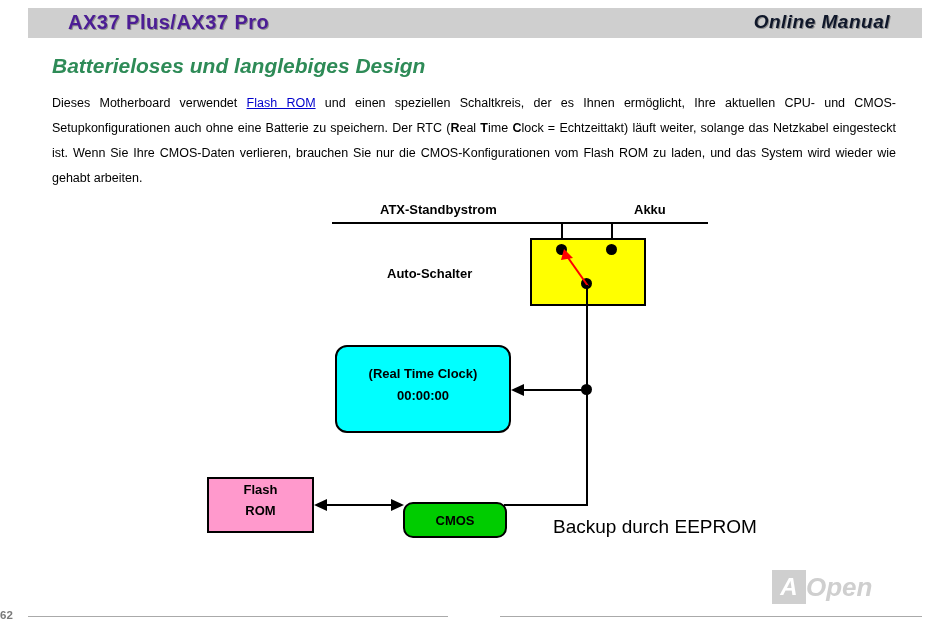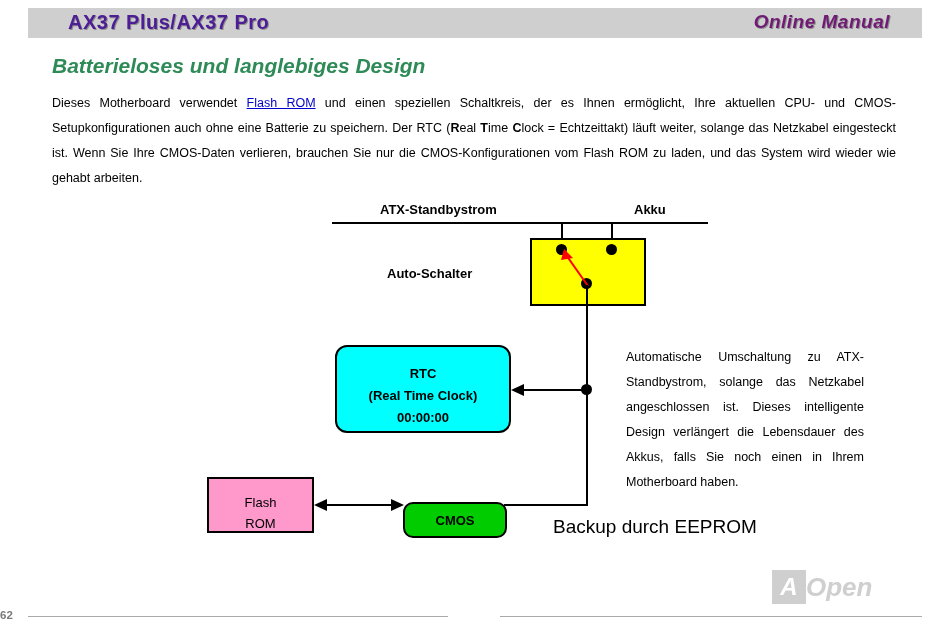--- a/index.html
+++ b/index.html
@@ -36,21 +36,21 @@
     text-shadow: 1px 1px 0 #8e8e8e;
     white-space: nowrap;
   }
   .header-right {
     position: absolute;
     right: 60px;
     top: 11px;
     font-size: 19px;
     font-weight: bold;
     font-style: italic;
-    color: #701a75;
+    color: #0f172a;
     letter-spacing: 0.5px;
     text-shadow: 1px 1px 0 #8e8e8e;
     white-space: nowrap;
   }
 
   
   .section-title {
     position: absolute;
     left: 52px;
     top: 54px;
@@ -127,23 +127,22 @@
     line-height: 22px;
     padding-top: 16px;
     box-sizing: border-box;
   }
   .box-pink {
     position: absolute;
     background: #ff99cc;
     border: 2px solid #000000;
     text-align: center;
     font-size: 13px;
-    font-weight: normal;
+    font-weight: bold;
     line-height: 21px;
-    padding-top: 13px;
     box-sizing: border-box;
   }
   .box-green {
     position: absolute;
     background: #00cc00;
     border: 2px solid #000000;
     border-radius: 10px;
     text-align: center;
     font-size: 13px;
     font-weight: bold;
@@ -259,21 +258,20 @@
   <svg style="position:absolute; left:548px; top:48px;" width="50" height="56">
     <line x1="40" y1="48" x2="16" y2="14" stroke="#ff0000" stroke-width="2"></line>
     <polygon points="16,11 25,20 13,22" fill="#ff0000"></polygon>
   </svg>
 
   <div class="vline" style="left:586px; top:95px; height:220px;"></div>
 
   <div class="dot" style="left:581px; top:194px;"></div>
 
   <div class="box-cyan" style="left:335px; top:155px; width:176px; height:88px;">
-    <div>RTC</div>
     <div>(Real Time Clock)</div>
     <div>00:00:00</div>
   </div>
 
   <svg style="position:absolute; left:511px; top:192px;" width="76" height="16">
     <line x1="76" y1="8" x2="12" y2="8" stroke="#000000" stroke-width="2"></line>
     <polygon points="0,8 13,2 13,14" fill="#000000"></polygon>
   </svg>
 
   <div class="hline" style="left:504px; top:314px; width:84px;"></div>
@@ -286,21 +284,20 @@
   </div>
 
   <svg style="position:absolute; left:314px; top:307px;" width="90" height="16">
     <line x1="12" y1="8" x2="78" y2="8" stroke="#000000" stroke-width="2"></line>
     <polygon points="0,8 13,2 13,14" fill="#000000"></polygon>
     <polygon points="90,8 77,2 77,14" fill="#000000"></polygon>
   </svg>
 
   <div class="backup-label">Backup durch EEPROM</div>
 
-  <div class="side-text">Automatische Umschaltung zu ATX-Standbystrom, solange das Netzkabel angeschlossen ist. Dieses intelligente Design verlängert die Lebensdauer des Akkus, falls Sie noch einen in Ihrem Motherboard haben.</div>
 </div>
 
 <div class="logo">
   <div class="logo-a">A</div>
   <div class="logo-open">Open</div>
 </div>
 <div class="footer-rule-left"></div>
 <div class="footer-rule-right"></div>
 <div class="page-number">62</div>
 

